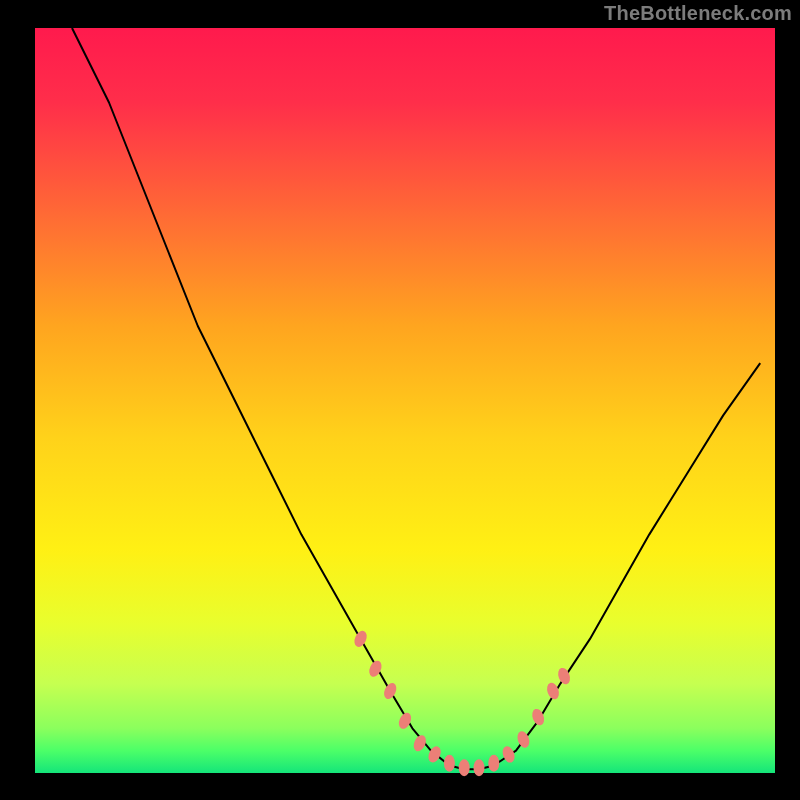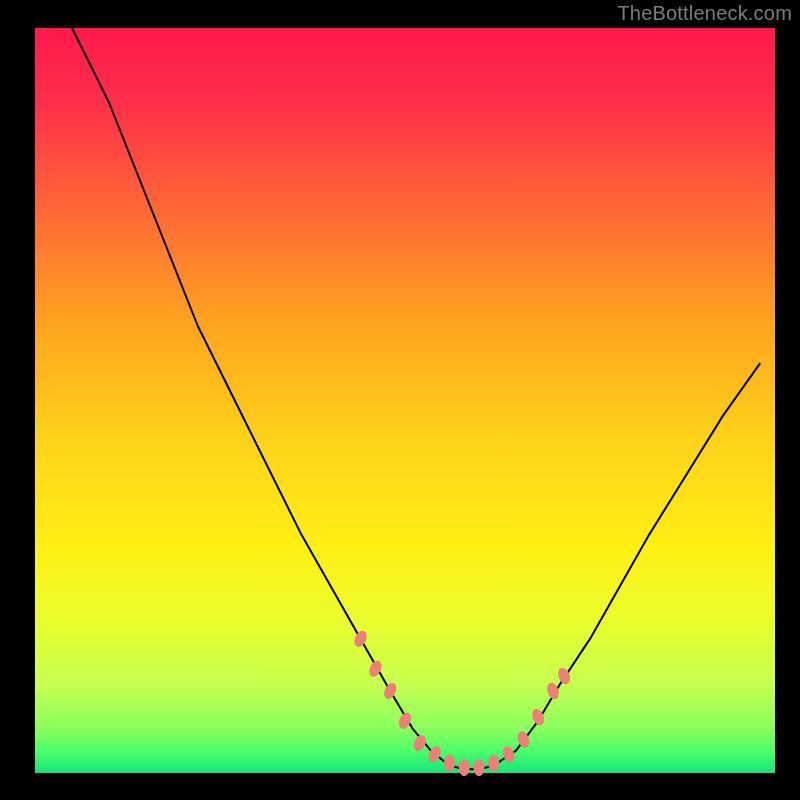--- a/index.html
+++ b/index.html
@@ -21,21 +21,21 @@
   .plot {
     position: absolute;
     background: #c0f080; 
   }
   .watermark {
     position: absolute;
     top: 2px;
     right: 8px;
     font-family: Arial, Helvetica, sans-serif;
     font-size: 20px;
-    font-weight: 400;
+    font-weight: 700;
     color: #7c7c7c;
     letter-spacing: 0.2px;
     user-select: none;
   }
   svg.curve {
     position: absolute;
     top: 0;
     left: 0;
   }
 </style>

